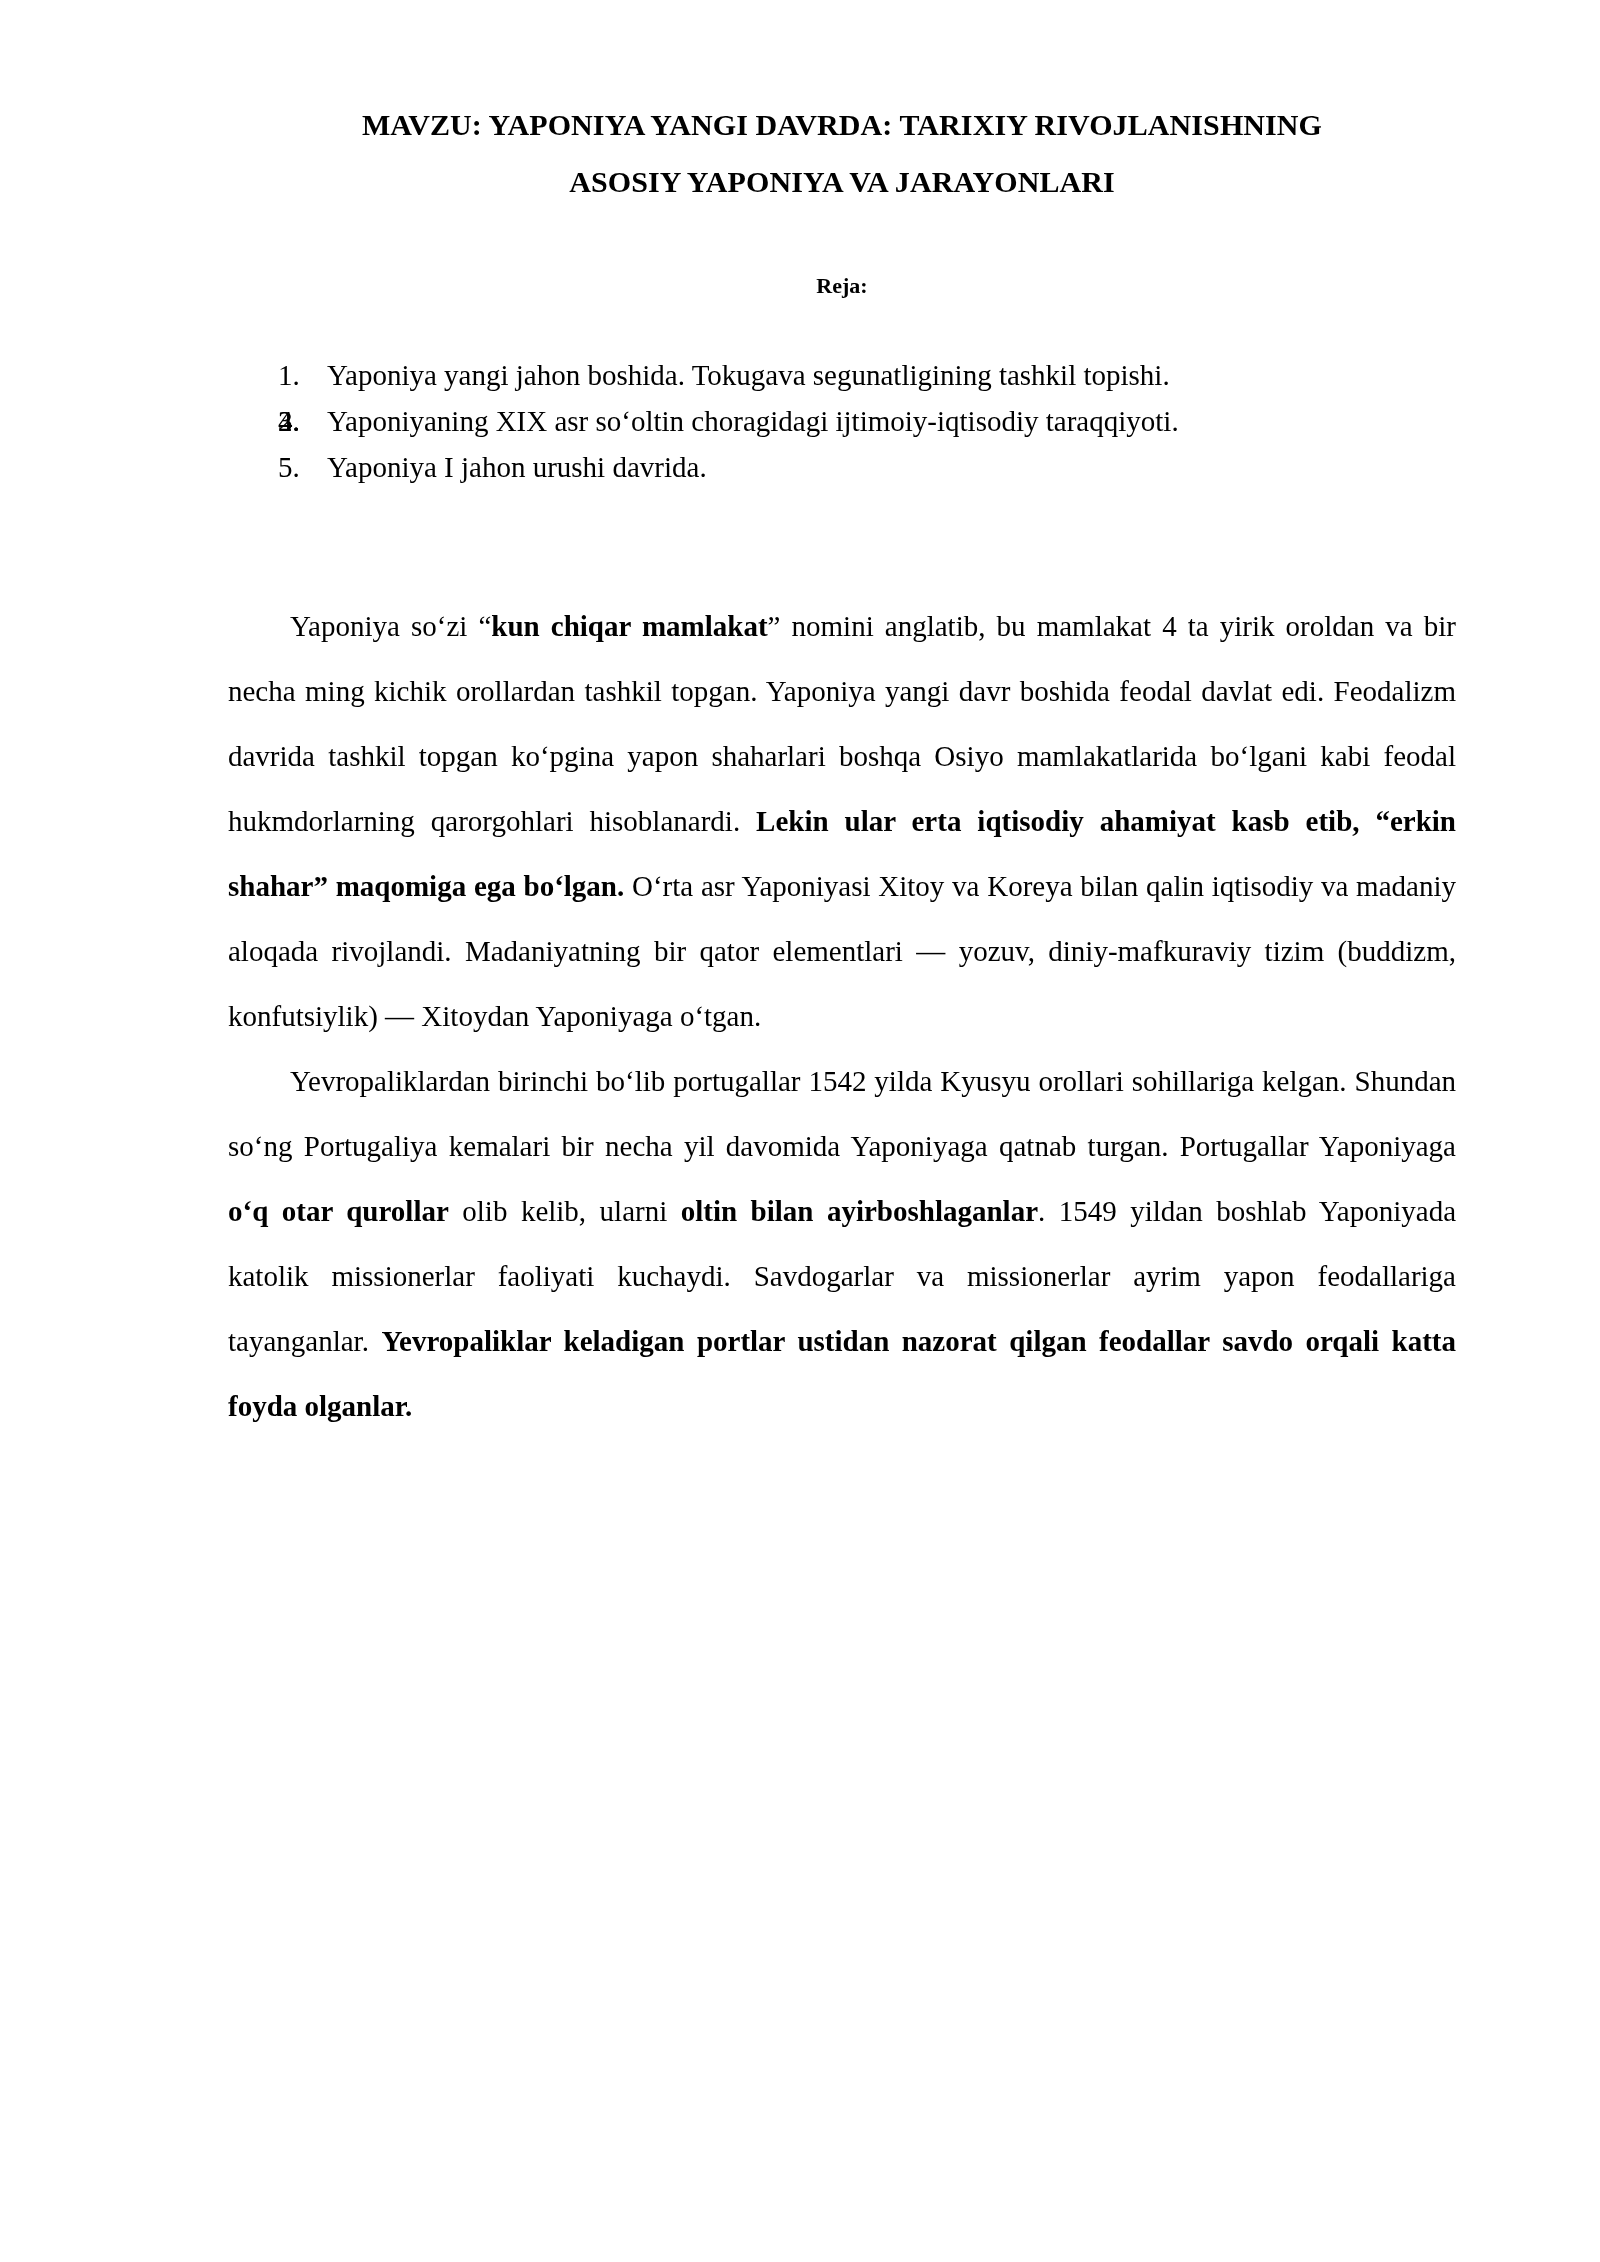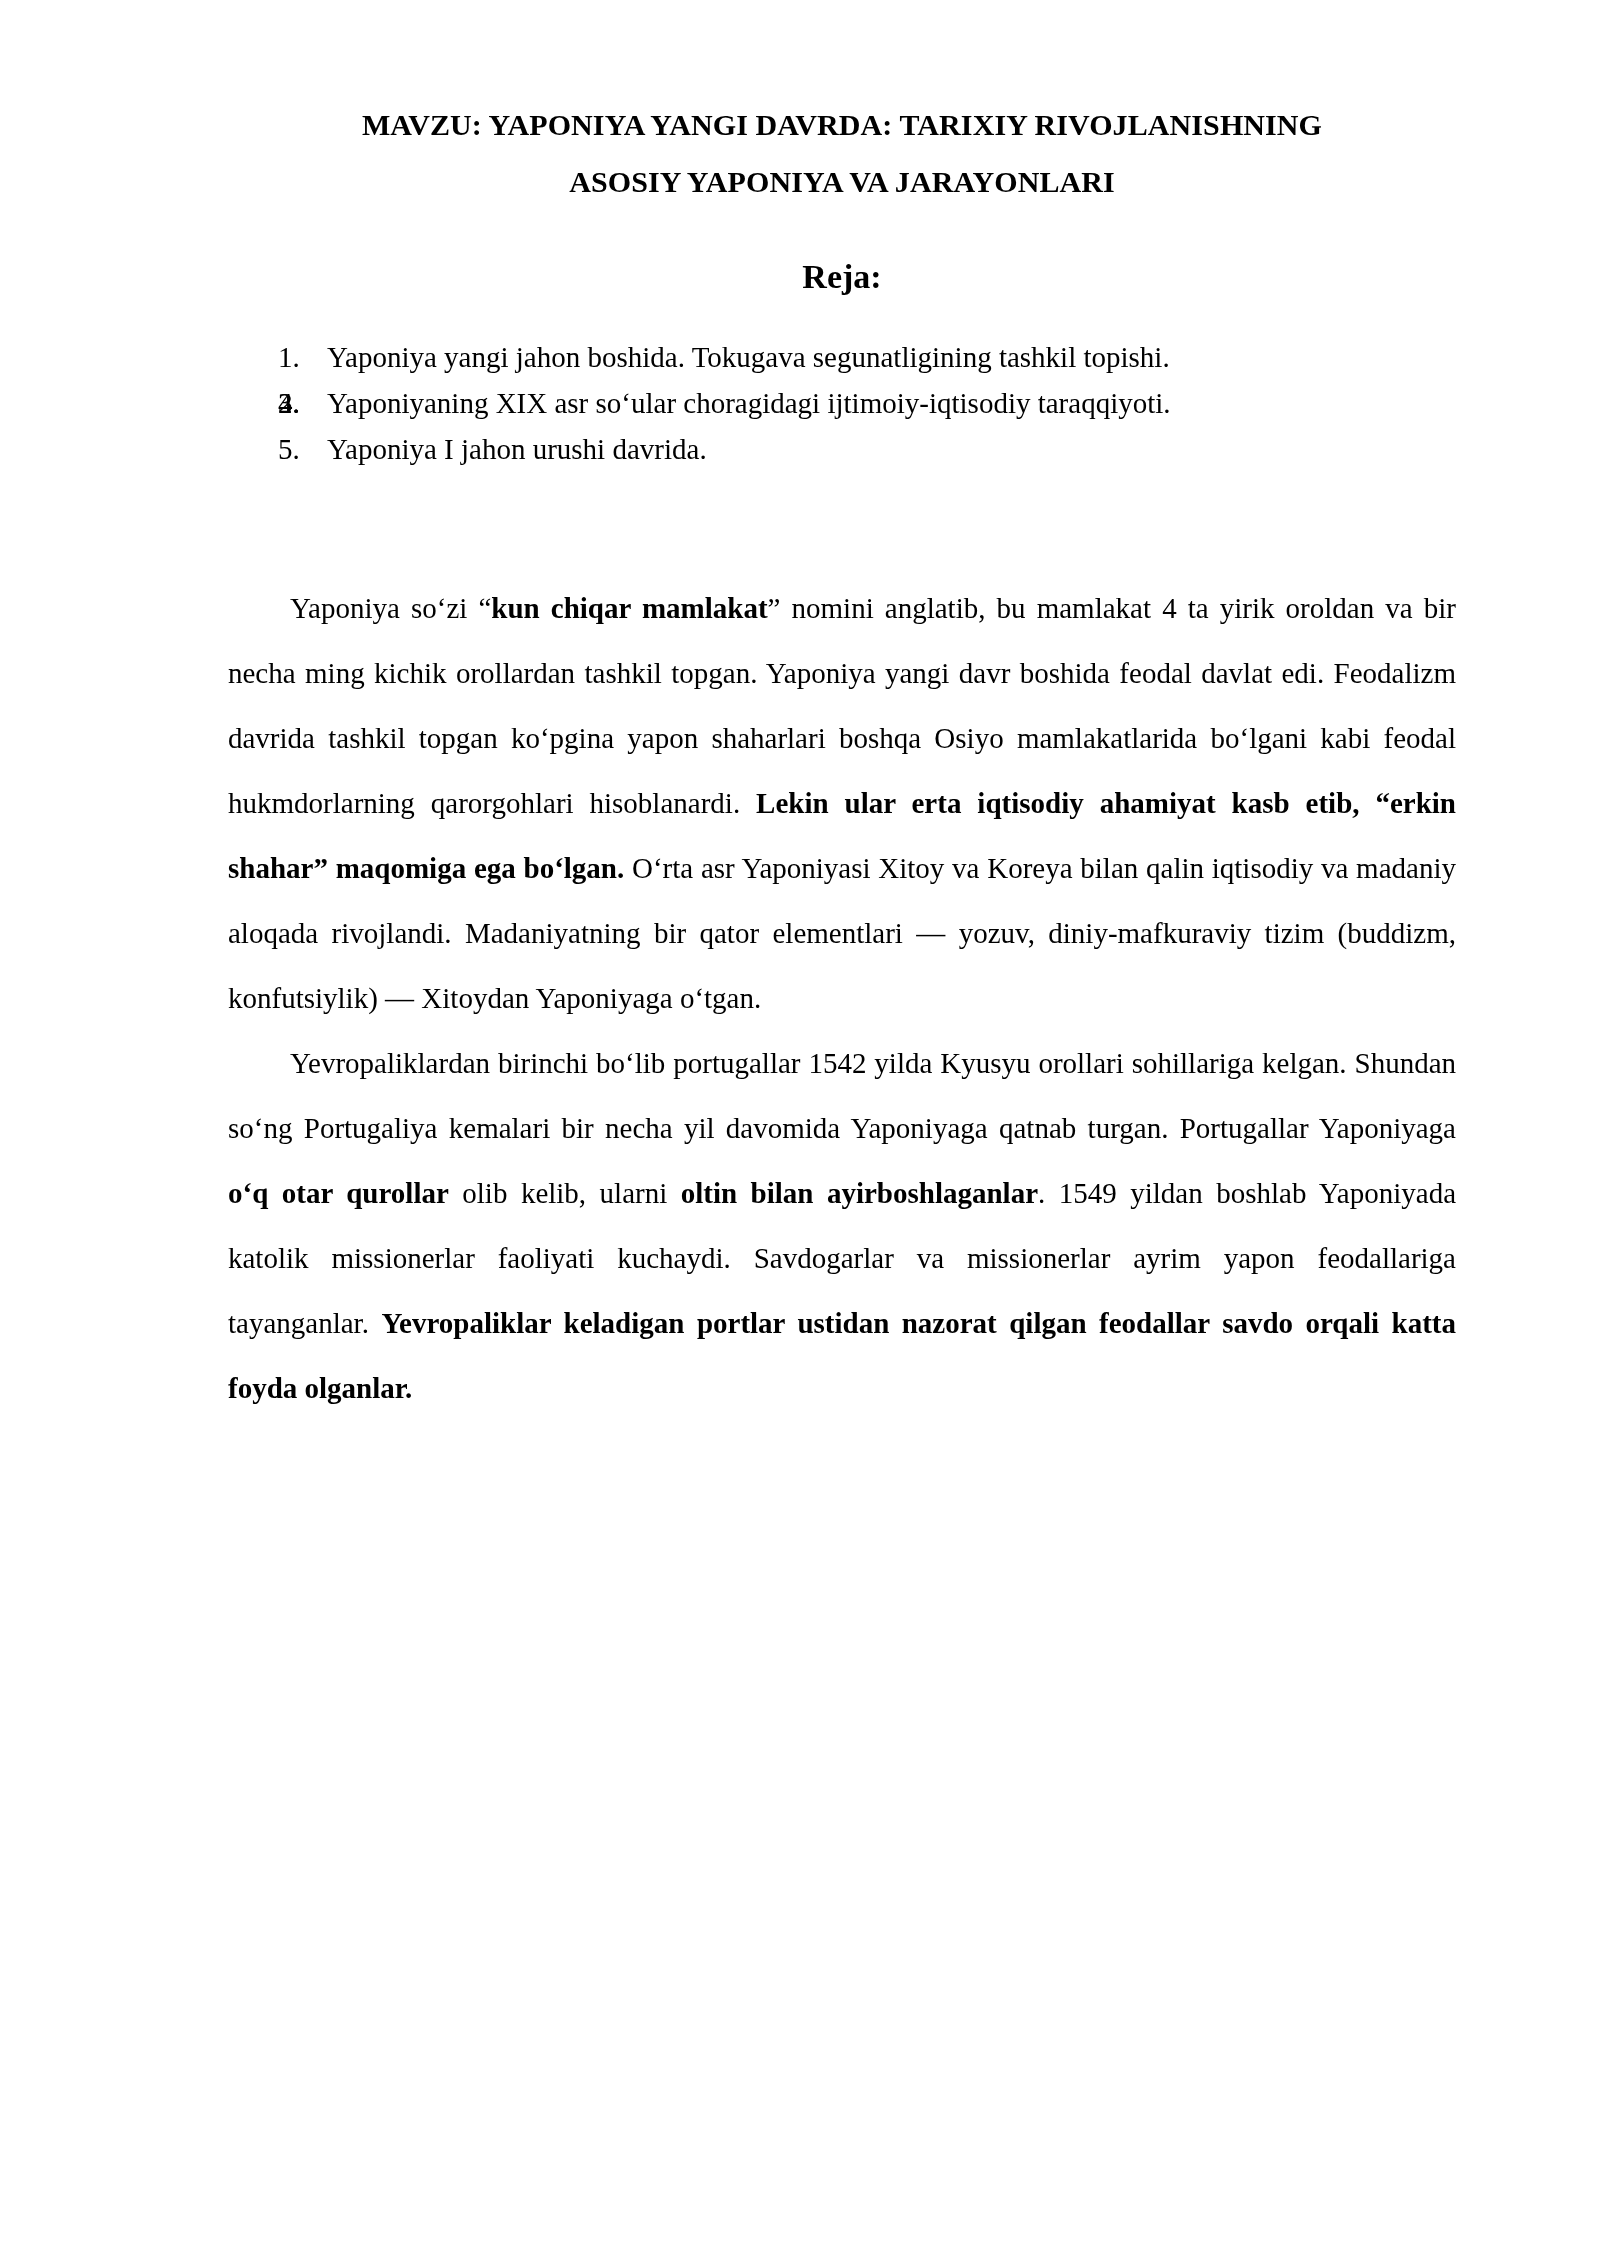--- a/index.html
+++ b/index.html
@@ -36,24 +36,24 @@
     text-align: center;
     letter-spacing: 0.1px;
     margin: 0;
   }
   .doc-title .title-line {
     display: block;
   }
 
   
   .reja-heading {
-    font-size: 34px;
+    font-size: 22px;
     font-weight: bold;
     text-align: center;
-    margin: 0;
+    margin: 9px;
     padding-top: 47px;
     line-height: 40px;
   }
 
   
   .reja-list {
     list-style: none;
     margin: 0;
     padding: 0;
     padding-top: 37px;
@@ -113,21 +113,21 @@
         <span class="li-text">Yaponiya yangi jahon boshida. Tokugava segunatligining tashkil topishi.</span>
       </li>
       <li>
         <span class="li-num">2.</span>
       </li>
       <li>
         <span class="li-num">3.</span>
       </li>
       <li>
         <span class="li-num">4.</span>
-        <span class="li-text">Yaponiyaning XIX asr so‘ular choragidagi ijtimoiy-iqtisodiy taraqqiyoti.</span>
+        <span class="li-text">Yaponiyaning XIX asr so‘oltin choragidagi ijtimoiy-iqtisodiy taraqqiyoti.</span>
       </li>
       <li>
         <span class="li-num">5.</span>
         <span class="li-text">Yaponiya I jahon urushi davrida.</span>
       </li>
     </ol>
 
     <div class="body-block">
       <p class="para">Yaponiya so‘zi “<b>kun chiqar mamlakat</b>” nomini anglatib, bu mamlakat 4 ta yirik oroldan va bir necha ming kichik orollardan tashkil topgan. Yaponiya yangi davr boshida feodal davlat edi. Feodalizm davrida tashkil topgan ko‘pgina yapon shaharlari boshqa Osiyo mamlakatlarida bo‘lgani kabi feodal hukmdorlarning qarorgohlari hisoblanardi. <b>Lekin ular erta iqtisodiy ahamiyat kasb etib, “erkin shahar” maqomiga ega bo‘lgan.</b> O‘rta asr Yaponiyasi Xitoy va Koreya bilan qalin iqtisodiy va madaniy aloqada rivojlandi. Madaniyatning bir qator elementlari — yozuv, diniy-mafkuraviy tizim (buddizm, konfutsiylik) — Xitoydan Yaponiyaga o‘tgan.</p>
       <p class="para">Yevropaliklardan birinchi bo‘lib portugallar 1542 yilda Kyusyu orollari sohillariga kelgan. Shundan so‘ng Portugaliya kemalari bir necha yil davomida Yaponiyaga qatnab turgan. Portugallar Yaponiyaga <b>o‘q otar qurollar</b> olib kelib, ularni <b>oltin bilan ayirboshlaganlar</b>. 1549 yildan boshlab Yaponiyada katolik missionerlar faoliyati kuchaydi. Savdogarlar va missionerlar ayrim yapon feodallariga tayanganlar. <b>Yevropaliklar keladigan portlar ustidan nazorat qilgan feodallar savdo orqali katta foyda olganlar.</b></p>

